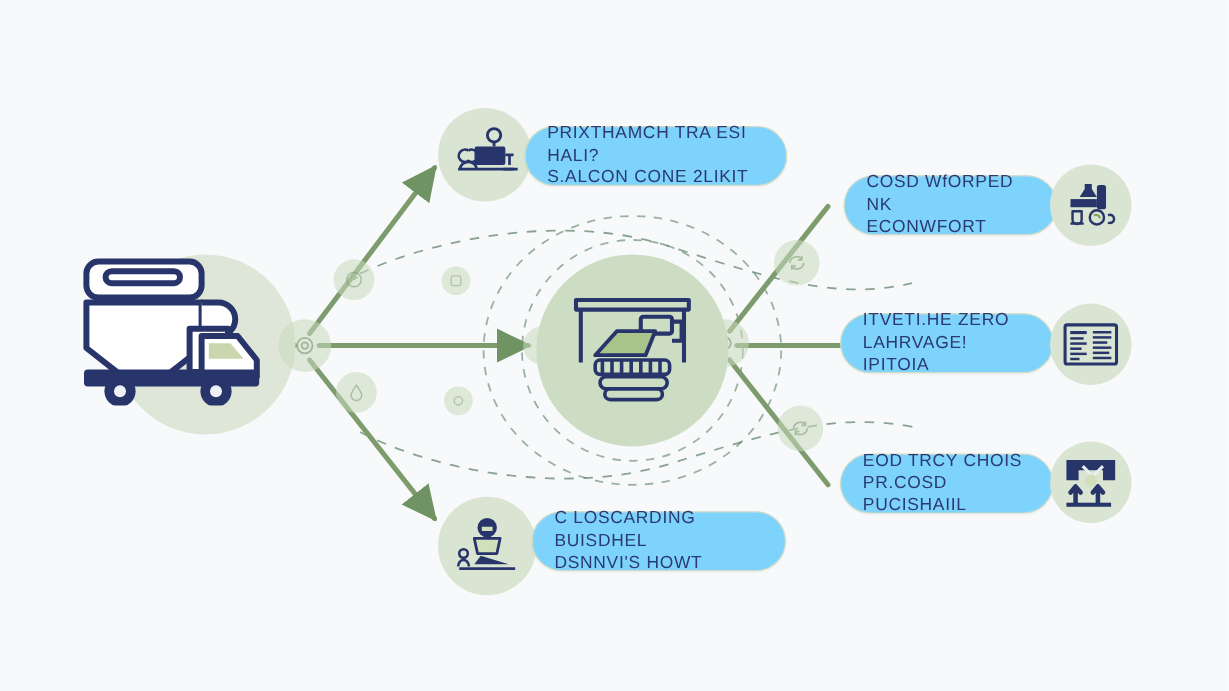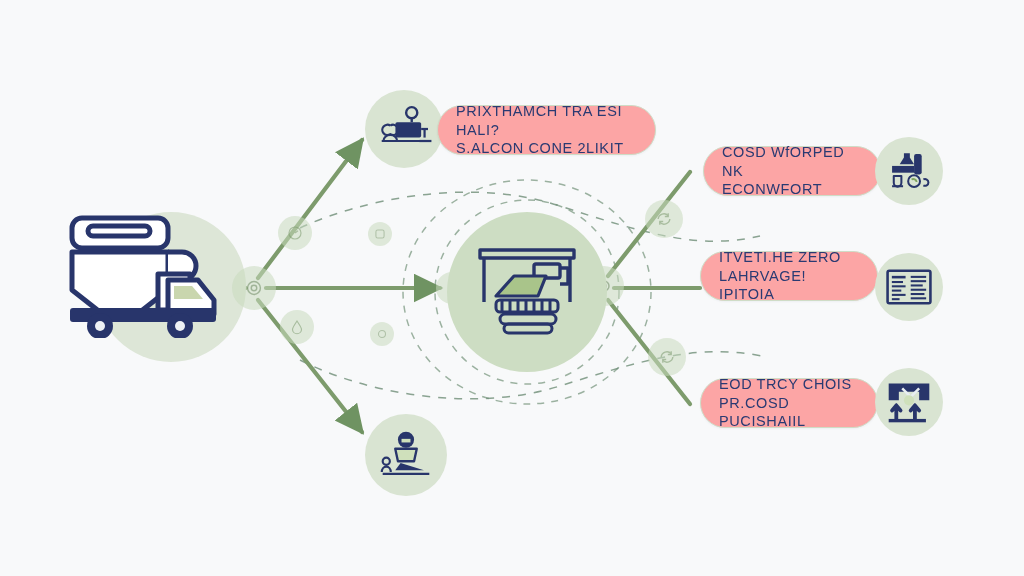--- a/index.html
+++ b/index.html
@@ -38,21 +38,21 @@
     background: #cdddc3;
   }
   .node-circle.source {
     background: #dde6d7;
   }
 
   
   .pill {
     position: absolute;
     box-sizing: border-box;
-    background: #fca5a5;
+    background: #7dd3fc;
     border: 1.6px solid #cfdcc6;
     border-radius: 26px;
     display: flex;
     align-items: center;
     padding: 6px 18px;
     box-shadow: 0 1px 2px rgba(40,60,90,0.05);
   }
   .pill-text {
     color: #2a3a72;
     font-size: 14.5px;
@@ -242,41 +242,45 @@
       <path d="M27 11 h10 v4 h-10z" fill="#cfe0bb"></path>
       <path d="M20 22 h24 l-3 14 h-18z" fill="#cfe0bb" stroke="#28356b" stroke-width="2.6" stroke-linejoin="round"></path>
       <path d="M26 38 L52 46 H20 Z" fill="#28356b"></path>
       <g fill="none" stroke="#28356b" stroke-width="2.4">
         <path d="M10 32 a4 4 0 1 1 0 8 a4 4 0 1 1 0 -8"></path>
         <path d="M5 48 a5 6 0 0 1 10 0"></path>
       </g>
       <path d="M6 50 h52" stroke="#28356b" stroke-width="2.6"></path>
     </svg>
   </div>
+  <div class="pill" style="left:443px; top:426px; width:212px; height:50px;">
+    <span class="pill-text">C LOSCARDING BUISDHEL
+DSNNVI'S HOWT</span>
+  </div>
 
   <div class="pill right" style="left:703px; top:146px; width:178px; height:50px;">
     <span class="pill-text">COSD WfORPED NK
 ECONWFORT</span>
   </div>
   <div class="node-circle" style="left:875px; top:137px; width:68px; height:68px;">
     <svg viewBox="0 0 56 52" width="48" height="44" xmlns="http://www.w3.org/2000/svg">
       <rect x="34" y="6" width="9" height="24" rx="2.5" fill="#28356b"></rect>
       <path d="M22 5 h7 v5 l5 8 h-17 l5 -8z" fill="#28356b"></path>
       <rect x="8" y="20" width="26" height="8" fill="#28356b"></rect>
       <g fill="none" stroke="#28356b" stroke-width="2.4" stroke-linejoin="round">
         <path d="M10 32 h9 v8 a4.5 4.5 0 0 1 -9 0z"></path>
         <path d="M8 44 h13"></path>
         <circle cx="34" cy="38" r="7"></circle>
         <path d="M45 36 a4 4 0 1 1 0 7"></path>
       </g>
       <path d="M31 36 a4 4 0 0 1 6 3" fill="none" stroke="#7fa35f" stroke-width="2.2"></path>
     </svg>
   </div>
 
-  <div class="pill right" style="left:700px; top:251px; width:178px; height:50px;">
+  <div class="pill right" style="left:700px; top:261px; width:178px; height:50px;">
     <span class="pill-text">ITVETI.HE ZERO
 LAHRVAGE! IPITOIA</span>
   </div>
   <div class="node-circle" style="left:875px; top:253px; width:68px; height:68px;">
     <svg viewBox="0 0 56 44" width="48" height="38" xmlns="http://www.w3.org/2000/svg">
       <rect x="3" y="3" width="50" height="38" rx="2" fill="none" stroke="#28356b" stroke-width="3"></rect>
       <g fill="#28356b">
         <rect x="8" y="9" width="16" height="3"></rect>
           <rect x="8" y="15" width="13" height="2.4"></rect>
         <rect x="8" y="20" width="16" height="2.4"></rect>

